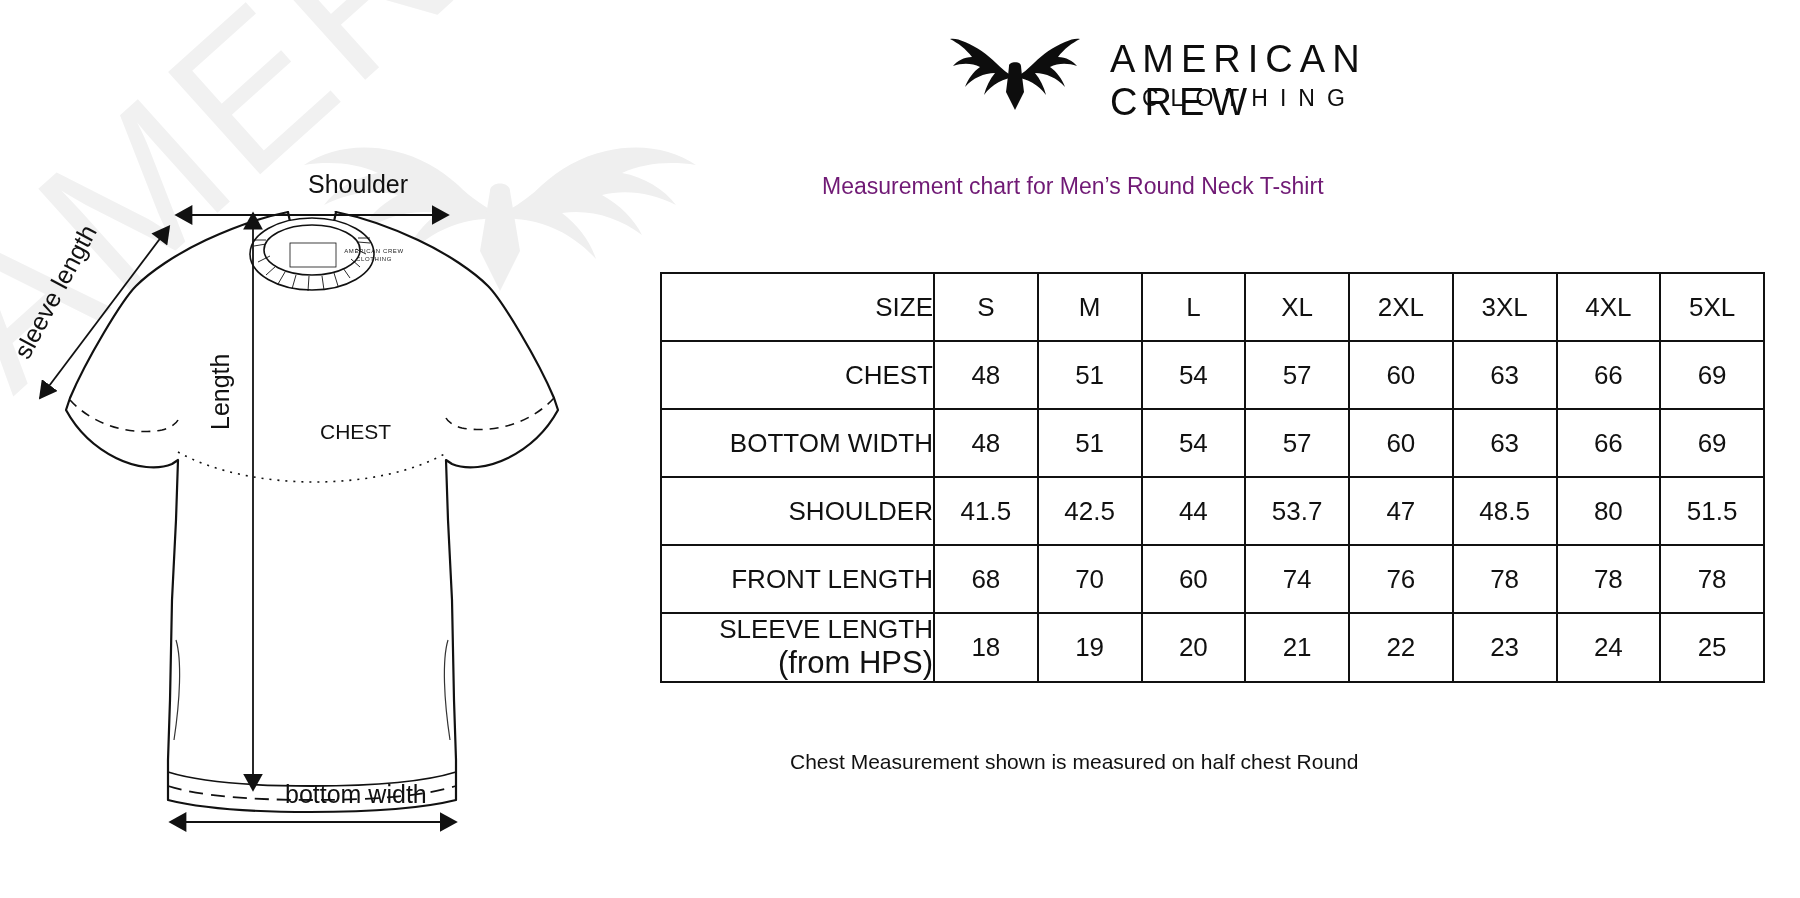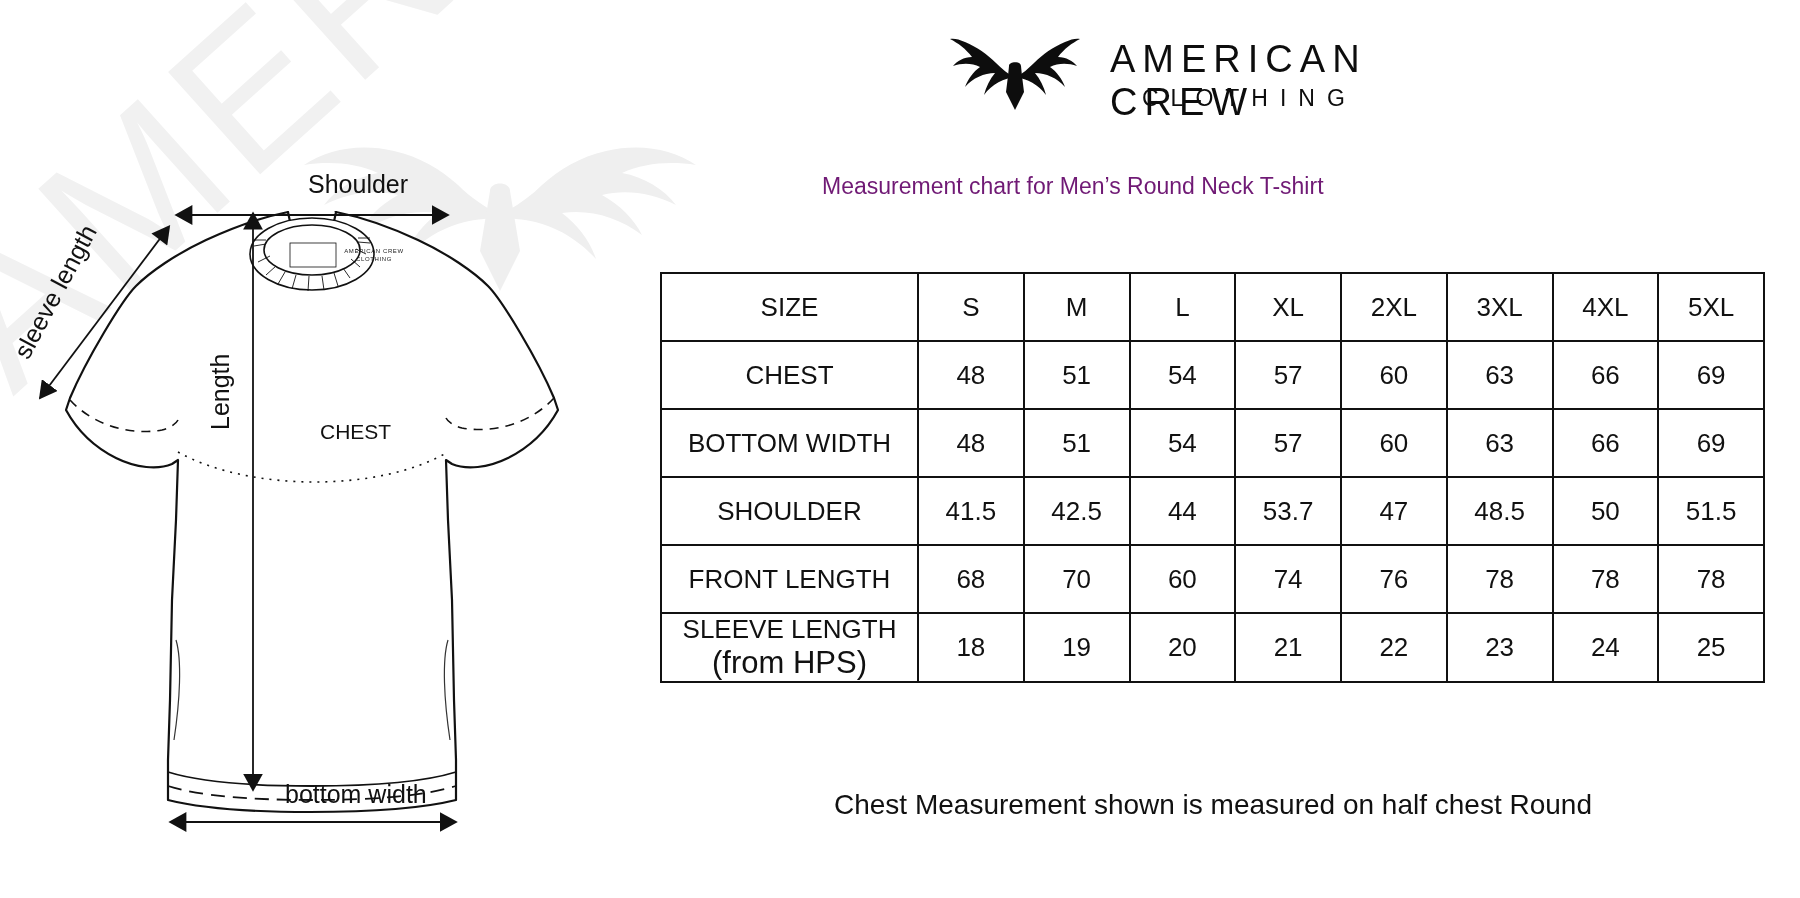--- a/index.html
+++ b/index.html
@@ -159,33 +159,33 @@
     border: 2px solid #111;
     font-weight: normal;
     font-size: 26px;
     color: #111;
     text-align: center;
     height: 66px;
     padding: 0;
     font-family: "Liberation Sans", sans-serif;
   }
   table.size-table td.rowhead, table.size-table th.rowhead {
-    text-align: center;
+    text-align: right;
+    padding-left: 16px;
     width: 255px;
   }
   .hps-sub { font-size: 31px; display: block; }
 
   .footnote {
     position: absolute;
     left: 130px;
-    top: 789px;
-    font-size: 28px;
+    top: 750px;
+    font-size: 21px;
     color: #111;
     white-space: nowrap;
-    margin-left: 44px;
   }
 </style>
 </head>
 <body>
 
 <div class="watermark">
   <div class="watermark-text">AMERICAN CREW</div>
   <svg class="watermark-bird" viewBox="0 0 420 270">
     <g fill="#efefef">
       <path d="M210 150 C 195 142, 180 132, 168 120 C 150 104, 130 92, 104 86 C 70 78, 38 84, 14 100 C 40 96, 66 98, 88 108 C 66 112, 46 124, 34 140 C 58 128, 84 124, 108 130 C 90 140, 76 154, 68 170 C 92 152, 120 144, 148 148 C 132 160, 120 176, 114 194 C 136 170, 164 156, 194 154 L 210 152 Z"></path>
@@ -361,21 +361,21 @@
           <td>69</td>
         </tr>
         <tr>
           <td class="rowhead">SHOULDER</td>
           <td>41.5</td>
           <td>42.5</td>
           <td>44</td>
           <td>53.7</td>
           <td>47</td>
           <td>48.5</td>
-          <td>50</td>
+          <td>80</td>
           <td>51.5</td>
         </tr>
         <tr>
           <td class="rowhead">FRONT LENGTH</td>
           <td>68</td>
           <td>70</td>
           <td>60</td>
           <td>74</td>
           <td>76</td>
           <td>78</td>

